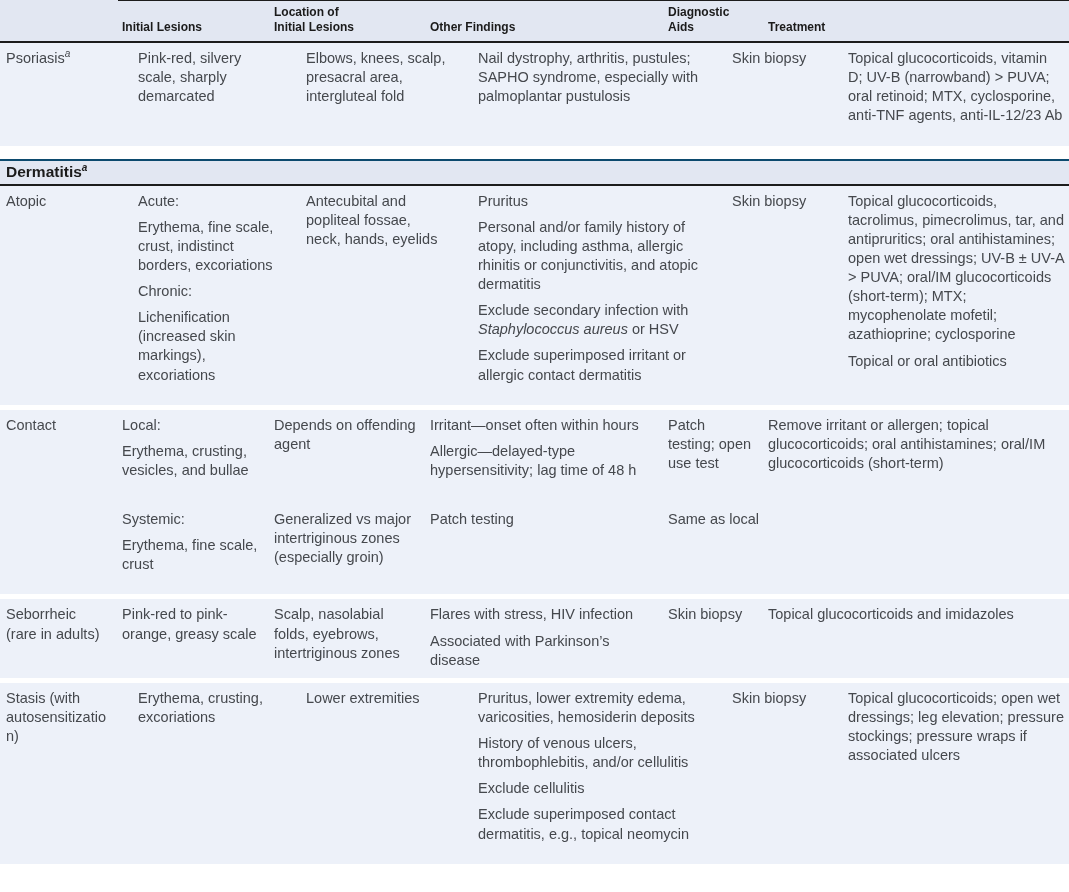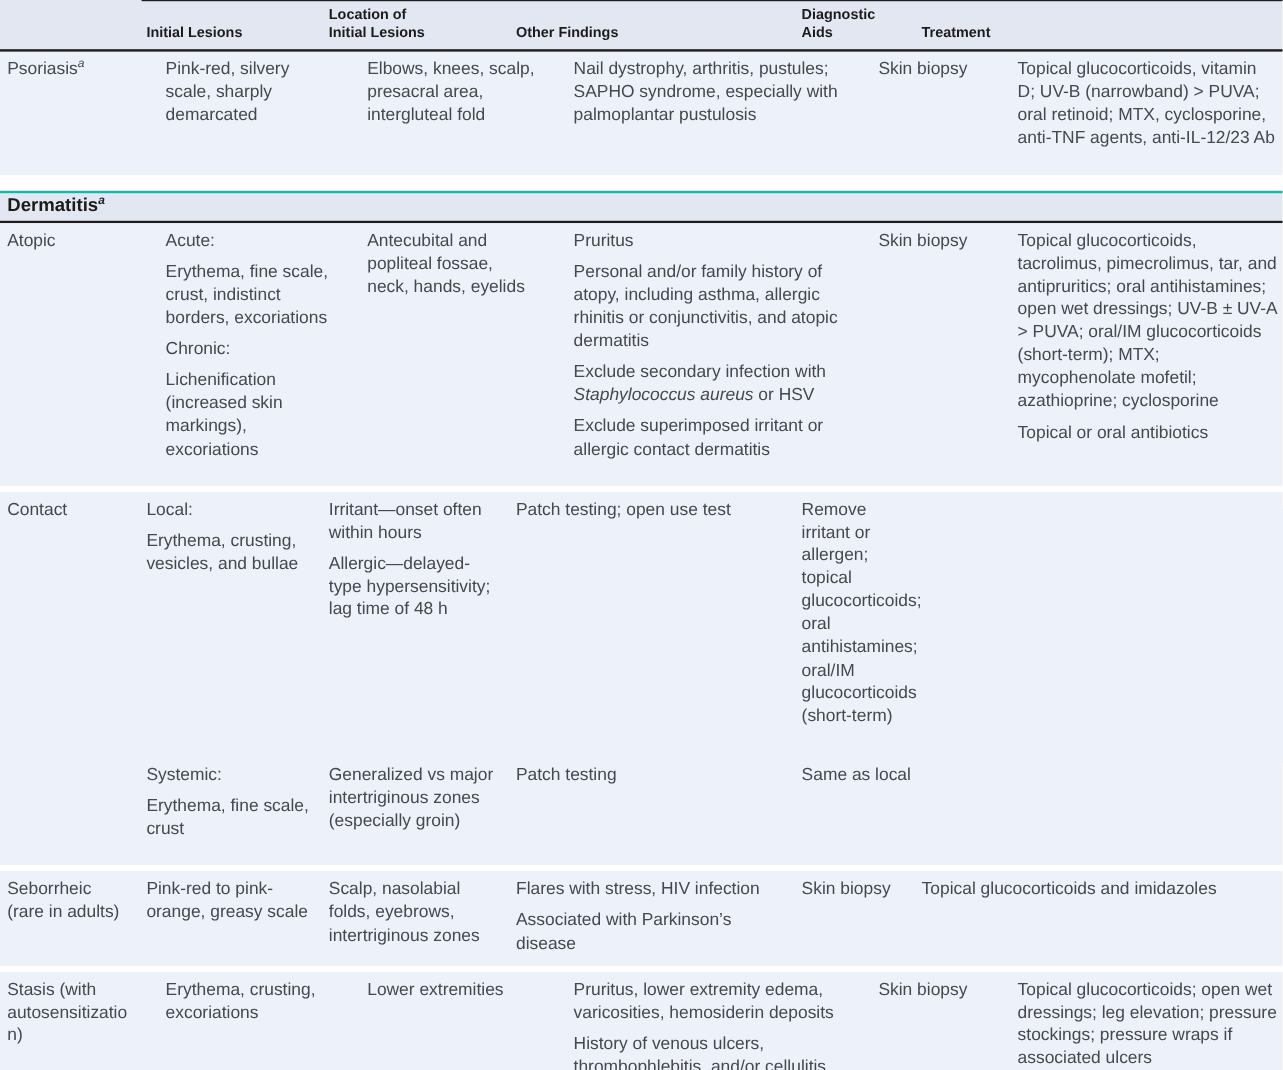--- a/index.html
+++ b/index.html
@@ -27,21 +27,21 @@
   .th {
     font-weight:bold; color:#1b1b1b; font-size:12px; line-height:1.25;
     padding:4px 10px 6px 0;
   }
   .th span { display:block; }
   
   .trow { background:#edf1f9; }
   .rowgap { height:5px; background:#ffffff; }
   .biggap { height:13px; background:#ffffff; }
   .section {
-    background:#e2e7f2; border-top:2px solid #14b8a6; border-bottom:2px solid #1c1c1c;
+    background:#e2e7f2; border-top:2px solid #0c4a6e; border-bottom:2px solid #1c1c1c;
     padding:2px 0 3px 6px; font-weight:bold; color:#1b1b1b; font-size:15.5px;
   }
   .trow { font-size:14.5px; line-height:1.32; }
   .p { margin:0 0 7px 0; }
   .p:last-child { margin-bottom:0; }
   .cname { color:#45484d; overflow-wrap:break-word; }
   sup.fa { font-style:italic; font-size:10px; vertical-align:super; line-height:0; }
   .it { font-style:italic; }
   .subrow2 { margin-top:16px; }
   .pad-b { padding-bottom:12px;gap:16px; }
@@ -124,20 +124,23 @@
 
   <div class="rowgap"></div>
 
   <div class="trow pad-b">
     <div class="grid">
       <div class="cell c1 cname"><span>Contact</span></div>
       <div class="cell c2">
         <p class="p">Local:</p>
         <p class="p">Erythema, crusting, vesicles, and bullae</p>
       </div>
+      <div class="cell c3">
+          <p class="p">Depends on offending agent</p>
+        </div>
       <div class="cell c4">
         <p class="p">Irritant—onset often within hours</p>
         <p class="p">Allergic—delayed-type hypersensitivity; lag time of 48 h</p>
       </div>
       <div class="cell c5">
           <p class="p">Patch testing; open use test</p>
         </div>
       <div class="cell c6">
           <p class="p">Remove irritant or allergen; topical glucocorticoids; oral antihistamines; oral/IM glucocorticoids (short-term)</p>
         </div>

